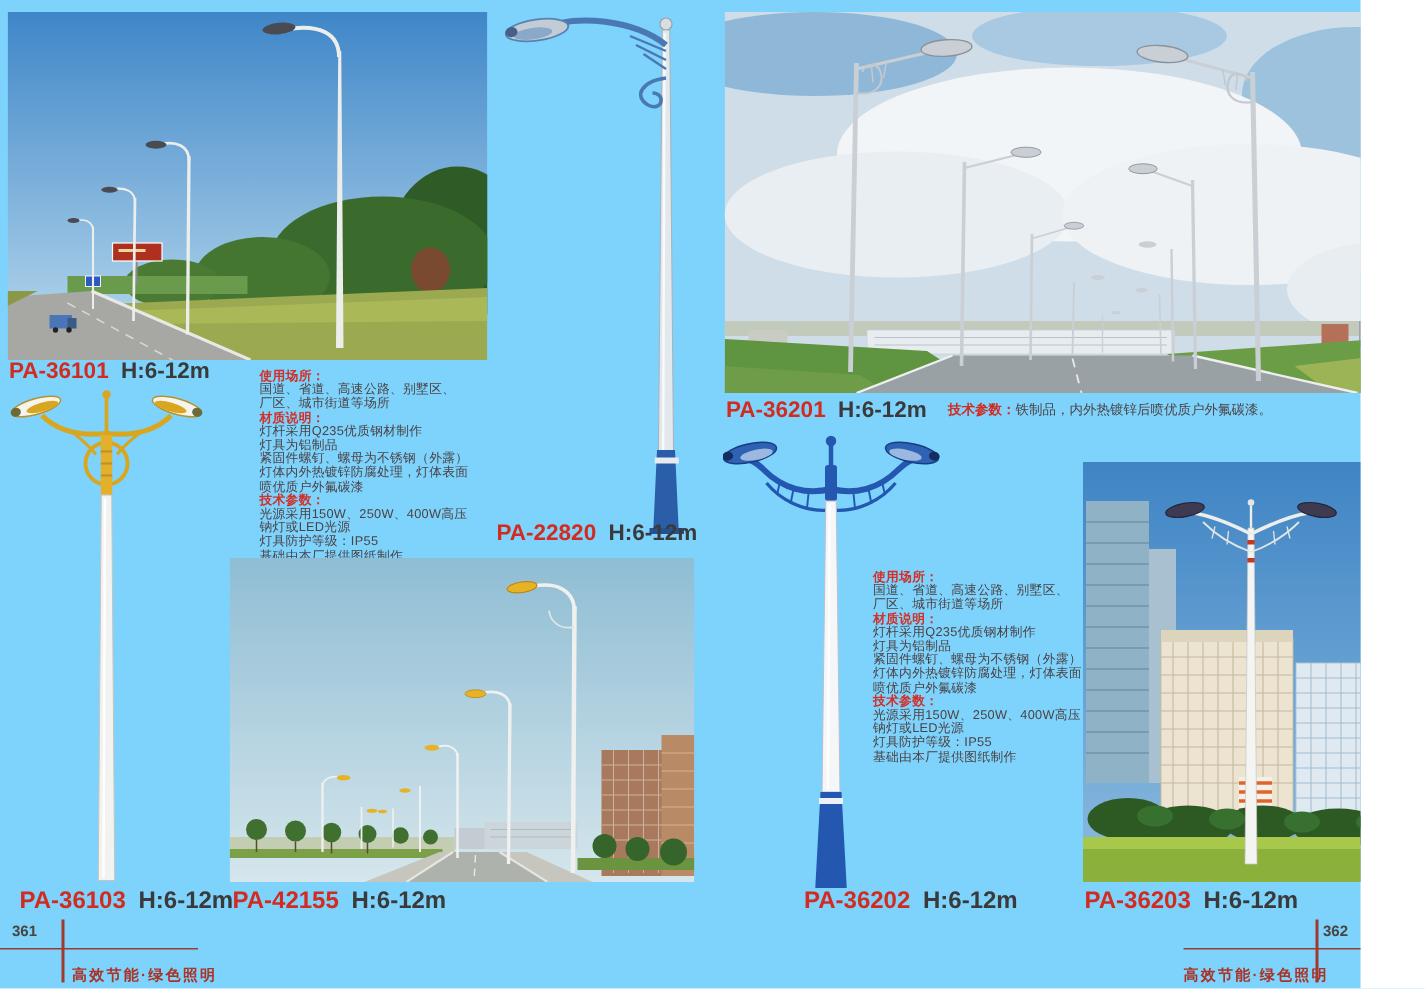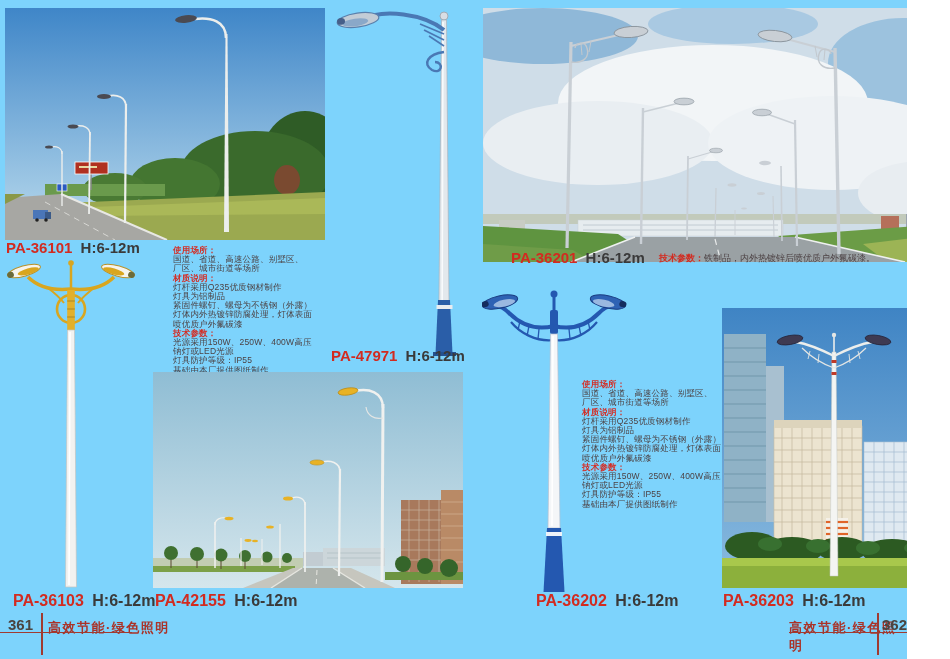--- a/index.html
+++ b/index.html
@@ -12,22 +12,22 @@
   .plabel .code{font-weight:bold;color:#d22b20;}
   .plabel .ht{color:#3a3a3a;font-weight:bold;margin-left:4px;}
   .plabel-lg{font-size:15px;}
   .plabel-sm{font-size:16px;}
   .note{font-size:9px;margin-left:10px;vertical-align:2px;}
   .note .nh{color:#d22b20;font-weight:bold;}
   .note .nt{color:#4c4244;}
   .spec{position:absolute;width:170px;font-size:8.5px;line-height:9.2px;letter-spacing:0.2px;}
   .spec .spec-h{color:#d23028;font-weight:bold;}
   .spec .spec-l{color:#4c4244;}
-  .footer-num{position:absolute;font-size:15px;font-weight:bold;color:#4a4440;}
-  .footer-slogan{position:absolute;font-size:13px;font-weight:bold;color:#aa3328;letter-spacing:1.5px;}
+  .footer-num{position:absolute;font-size:10px;font-weight:bold;color:#4a4440;}
+  .footer-slogan{position:absolute;font-size:10px;font-weight:bold;color:#aa3328;letter-spacing:1.5px;margin-top:24px;}
   .vline{position:absolute;width:1.5px;background:#a03a30;}
   .hline{position:absolute;height:1px;background:#a03a30;}
 </style>
 </head>
 <body>
 
 <div class="page">
 
   <div class="photo" style="left:5px;top:8px;width:320px;height:232px;">
     <svg width="320" height="232" viewBox="0 0 320 232">
@@ -144,21 +144,21 @@
         <ellipse cx="23" cy="18" rx="13" ry="3.8" fill="#8aa8c8"></ellipse>
         <ellipse cx="9" cy="15" rx="4" ry="3.4" fill="#46608a"></ellipse>
       </g>
       <polygon points="106,296 118,296 120.5,350 103.5,350" fill="#2a5ea8"></polygon>
       <rect x="104.5" y="301" width="16" height="4" fill="#e8ecf0"></rect>
       <rect x="101" y="348" width="23" height="4" fill="#24518f"></rect>
     </svg>
   </div>
 
   <div class="plabel plabel-lg" style="left:331px;top:347px;">
-    <span class="code">PA-47971</span>
+    <span class="code">PA-22820</span>
     <span class="ht">H:6-12m</span>
   </div>
 
   <div class="photo" style="left:153px;top:372px;width:310px;height:216px;">
     <svg width="310" height="216" viewBox="0 0 310 216">
       <defs>
         <linearGradient id="sky2" x1="0" y1="0" x2="0" y2="1">
           <stop offset="0" stop-color="#8fbdd4"></stop>
             <stop offset="1" stop-color="#d5e6ec"></stop>
         </linearGradient>
@@ -303,21 +303,21 @@
       <line x1="314" y1="238" x2="312" y2="112" stroke="#c9cfd5" stroke-width="2.2"></line>
       <line x1="312" y1="116" x2="284" y2="106" stroke="#c9cfd5" stroke-width="1.4"></line>
       <ellipse cx="279" cy="104.5" rx="9.5" ry="3.3" fill="#c9cfd5" stroke="#88929a" stroke-width="0.6"></ellipse>
       <line x1="299" y1="233" x2="298" y2="158" stroke="#c9cfd5" stroke-width="1.6"></line>
       <ellipse cx="282" cy="155" rx="6" ry="2.2" fill="#c9cfd5"></ellipse>
       <line x1="291" y1="229" x2="290" y2="188" stroke="#c9cfd5" stroke-width="1.1"></line>
       <ellipse cx="278" cy="185.5" rx="4" ry="1.5" fill="#c9cfd5"></ellipse>
     </svg>
   </div>
 
-  <div class="plabel plabel-lg" style="left:484px;top:249px;margin-left:27px;">
+  <div class="plabel plabel-lg" style="left:484px;top:265px;">
     <span class="code">PA-36201</span>
     <span class="ht">H:6-12m</span>
     <span class="note">
       <span class="nh">技术参数：</span><span class="nt">铁制品，内外热镀锌后喷优质户外氟碳漆。</span>
     </span>
   </div>
 
   <div class="illus abs" style="left:482px;top:286px;">
     <svg width="216" height="308" viewBox="0 0 216 308">
       <circle cx="72" cy="8" r="3.5" fill="#2458b0"></circle>

